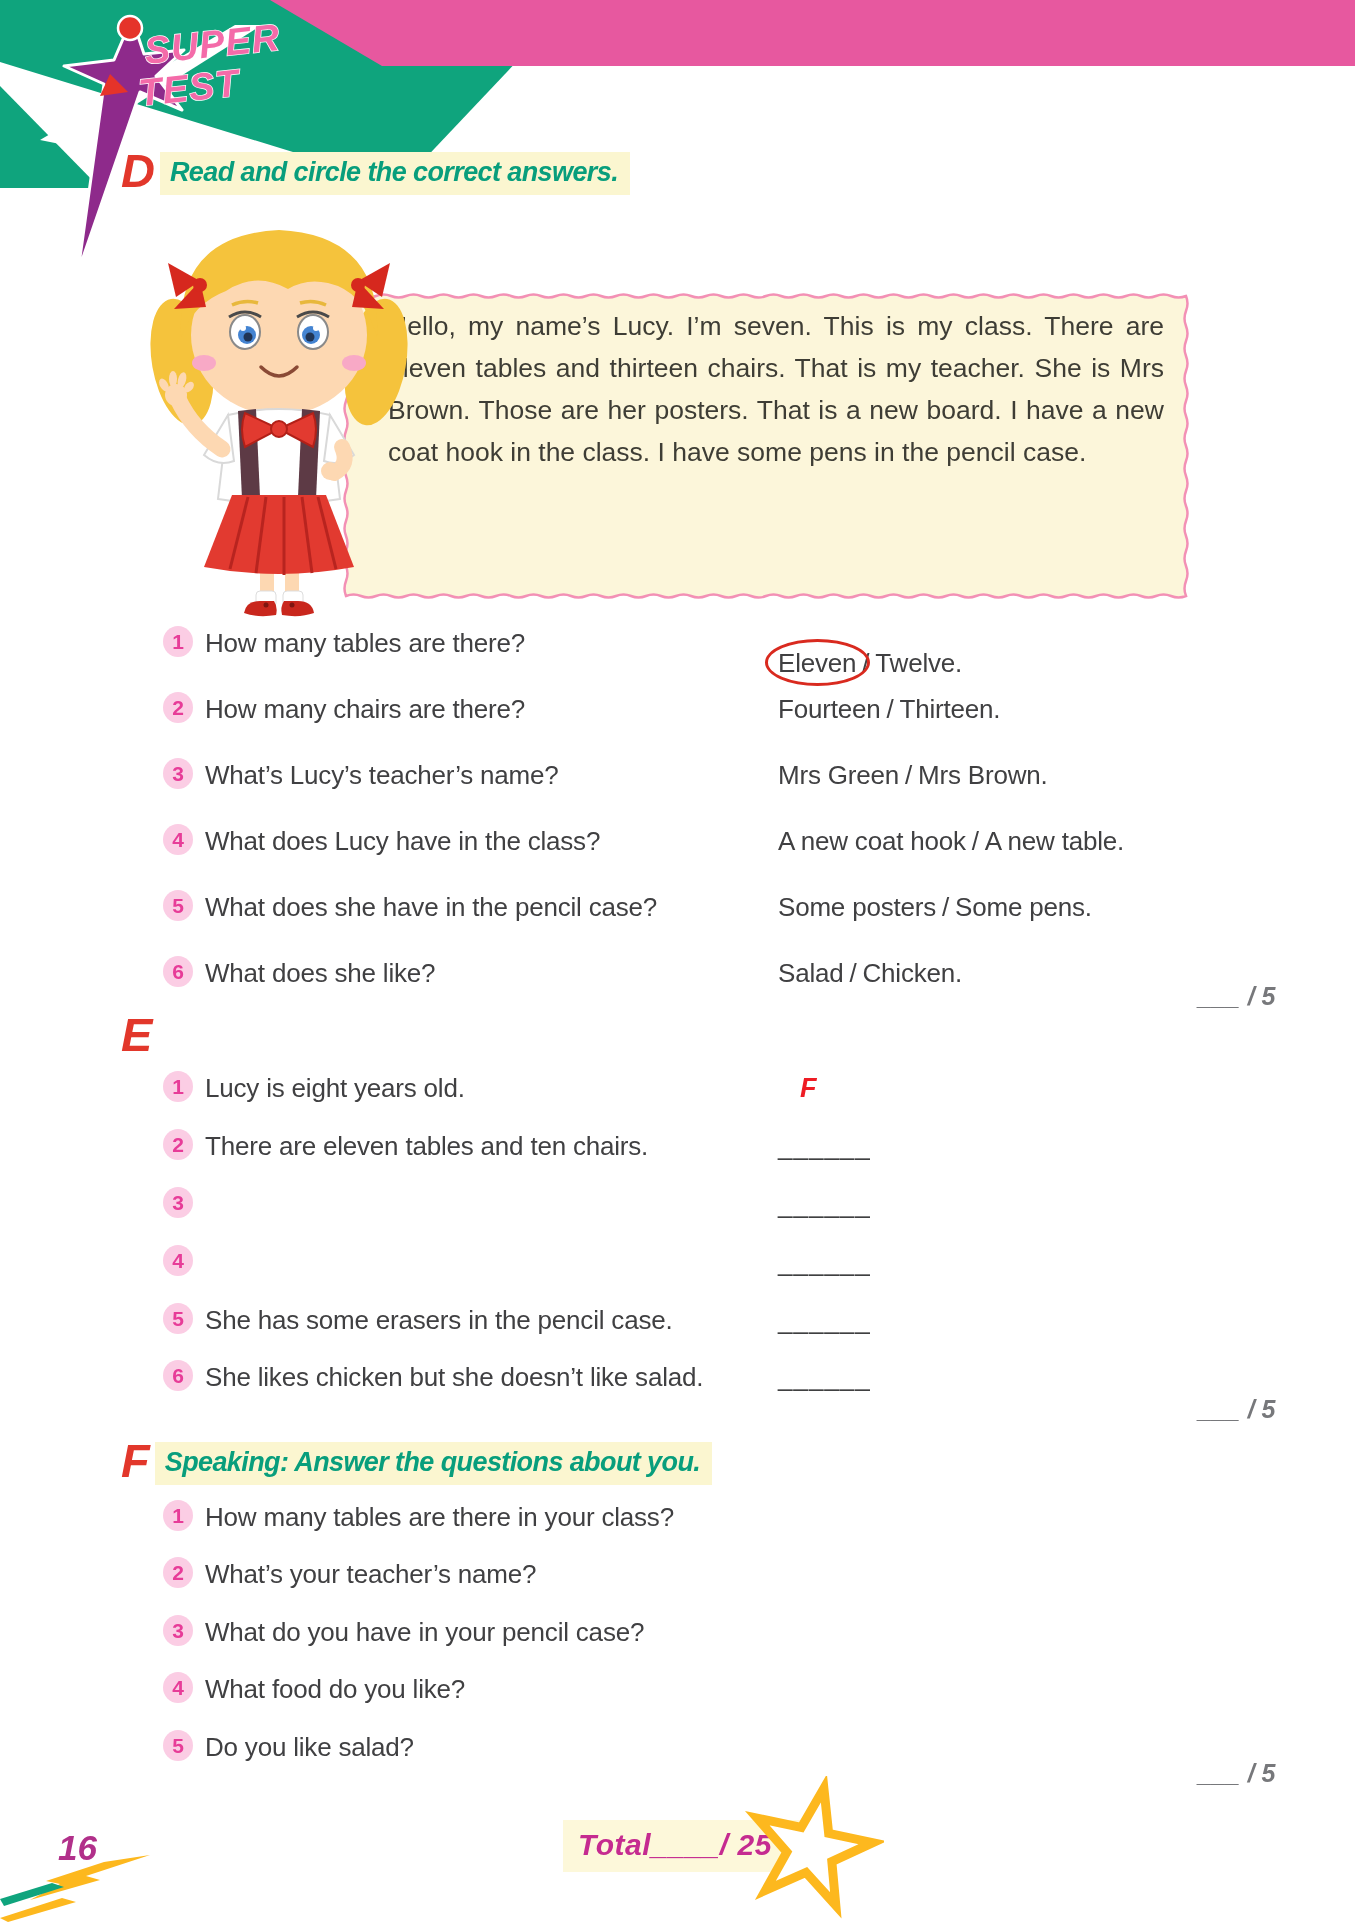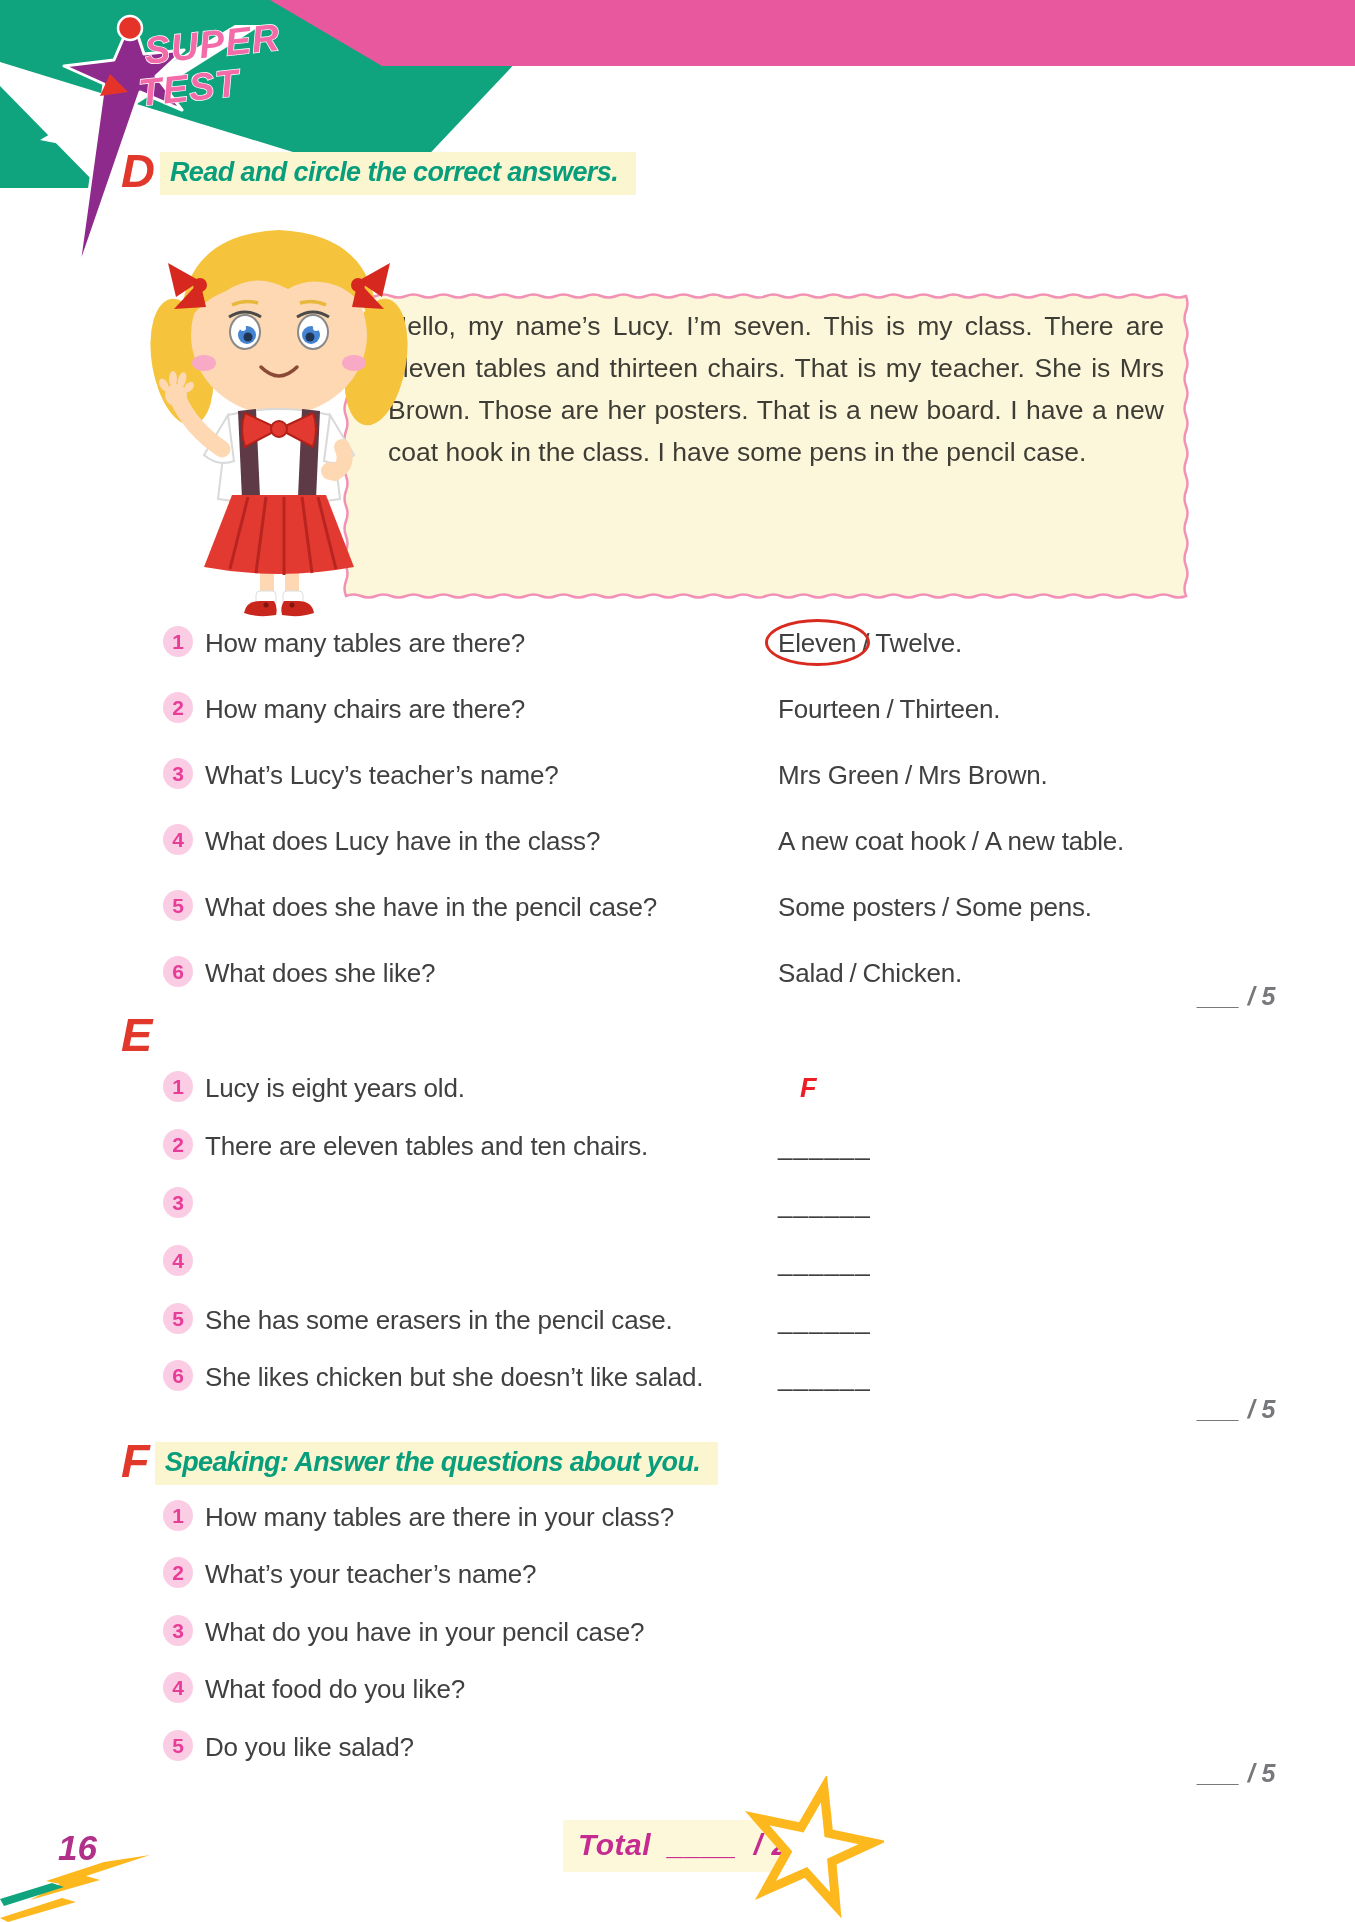--- a/index.html
+++ b/index.html
@@ -11,57 +11,57 @@
   .logo { position:absolute; left:30px; top:4px; width:280px; height:290px; }
   .logotext { font-family:"Liberation Sans",sans-serif; font-style:italic; font-weight:800;
               font-size:38px; fill:#f46ba9; stroke:#ffffff; stroke-width:1.4px; paint-order:stroke;
               letter-spacing:1px; }
 
   
   .sec { position:absolute; left:121px; display:flex; align-items:center; z-index:4; }
   .sec .letter { color:#e2372b; font-size:47px; font-weight:800; font-style:italic; line-height:1;
                  margin-right:5px; transform:translateY(-3px); text-shadow:2px 2px 0 rgba(255,255,255,.9); }
   .sec .title { background:#fbf6d0; color:#089e7c; font-size:27px; font-weight:700; font-style:italic;
-                letter-spacing:-0.6px; padding:5px 18px 7px 10px; white-space:nowrap; }
+                letter-spacing:-0.6px; padding:5px 12px 7px 10px; white-space:nowrap; }
 
   
   .bubble-svg  { position:absolute; left:340px; top:290px; z-index:1; }
   .bubble-text { position:absolute; left:388px; top:305px; width:776px; z-index:2;
                  font-size:26.5px; line-height:42px; color:#3e3d35; text-align:justify; }
   .bubble-text p { margin:0 0 16px 0; }
   .girl { position:absolute; left:148px; top:197px; width:262px; height:424px; z-index:3; }
 
   
   .row   { position:absolute; left:0; width:1320px; height:36px; z-index:4; }
   .badge { position:absolute; left:163px; top:-1px; width:30px; height:31px; border-radius:50%;
            background:#fbcde4; color:#e73c98; font-weight:700; font-size:21px;
            display:flex; align-items:center; justify-content:center; }
   .qtext { position:absolute; left:205px; top:1px; font-size:26px; color:#404042;
            letter-spacing:-0.2px; white-space:nowrap; }
   .ans   { position:absolute; left:778px; top:1px; font-size:26px; color:#404042;
            letter-spacing:-0.2px; white-space:nowrap; }
   .sep   { margin:0 6px; }
-  .circled { position:relative; display:inline-block; }
+  .circled { position:relative; display:inline-block;margin-top:20px; }
   .circled::after { content:""; position:absolute; left:-13px; right:-14px; top:-9px; bottom:-7px;
                     border:3.5px solid #d92a1f; border-radius:50%; }
   .ansf  { left:800px; color:#ee1c24; font-weight:700; font-style:italic; font-size:27px; }
   .blank { color:#3f4041; letter-spacing:1px; }
 
   .score { position:absolute; left:1198px; color:#77787b; font-size:25px; font-style:italic;
            font-weight:600; z-index:4; }
   .score span + span { margin-left:8px; }
 
   
   .pagenum  { position:absolute; left:58px; top:1828px; color:#b1308a; font-size:35px;
               font-weight:700; font-style:italic; z-index:4; }
   .totalbox { position:absolute; left:563px; top:1820px; width:248px; height:52px;
               background:#fdf8da; z-index:3; }
   .total    { position:absolute; left:578px; top:1828px; color:#c52b90; font-size:30px;
               font-weight:700; font-style:italic; z-index:4; letter-spacing:0.5px; white-space:nowrap; }
-  .total .tblank { margin:0 17px; }
+  .total .tblank { margin:0 0; }
   .total-star { position:absolute; left:738px; top:1776px; width:146px; height:146px; z-index:5; }
   .footer-bolts { position:absolute; left:0; top:1848px; z-index:2; }
 </style>
 </head>
 <body>
 
 <div class="page">
 
   <svg class="header-decor" width="1355" height="200">
     <polygon points="0,0 575,0 400,185 0,62" fill="#0fa47d"></polygon>

